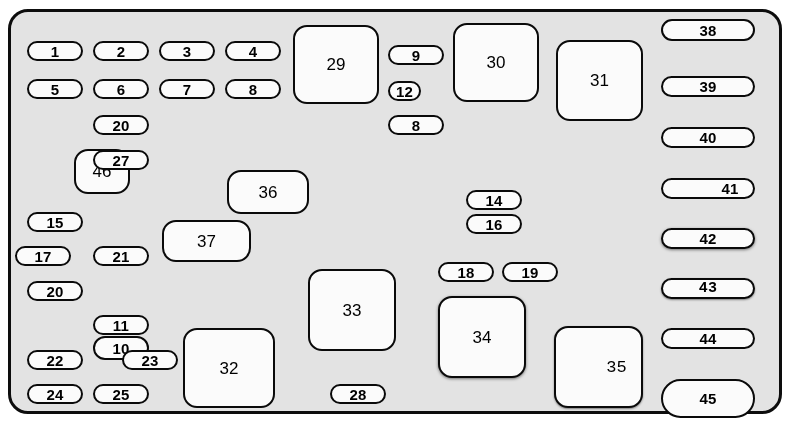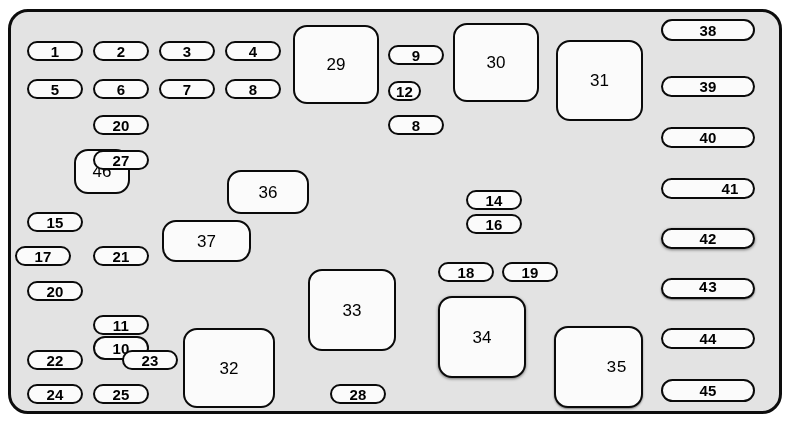--- a/index.html
+++ b/index.html
@@ -197,18 +197,18 @@
         </div>
         <div class="slot fuse worn-heavy" style="left: 650px; top: 216px; width: 94px; height: 21px;">
           <span>42</span>
         </div>
         <div class="slot fuse worn" style="left: 650px; top: 266px; width: 94px; height: 21px;">
           <span>43</span>
         </div>
         <div class="slot fuse" style="left: 650px; top: 316px; width: 94px; height: 21px;">
           <span>44</span>
         </div>
-        <div class="slot fuse" style="left: 650px; top: 367px; width: 94px; height: 23px;">
+        <div class="slot fuse" style="left: 650px; top: 367px; width: 94px; height: 39px;">
           <span>45</span>
         </div>
       </div>
   </div>
 </div>
 
 </body></html>

